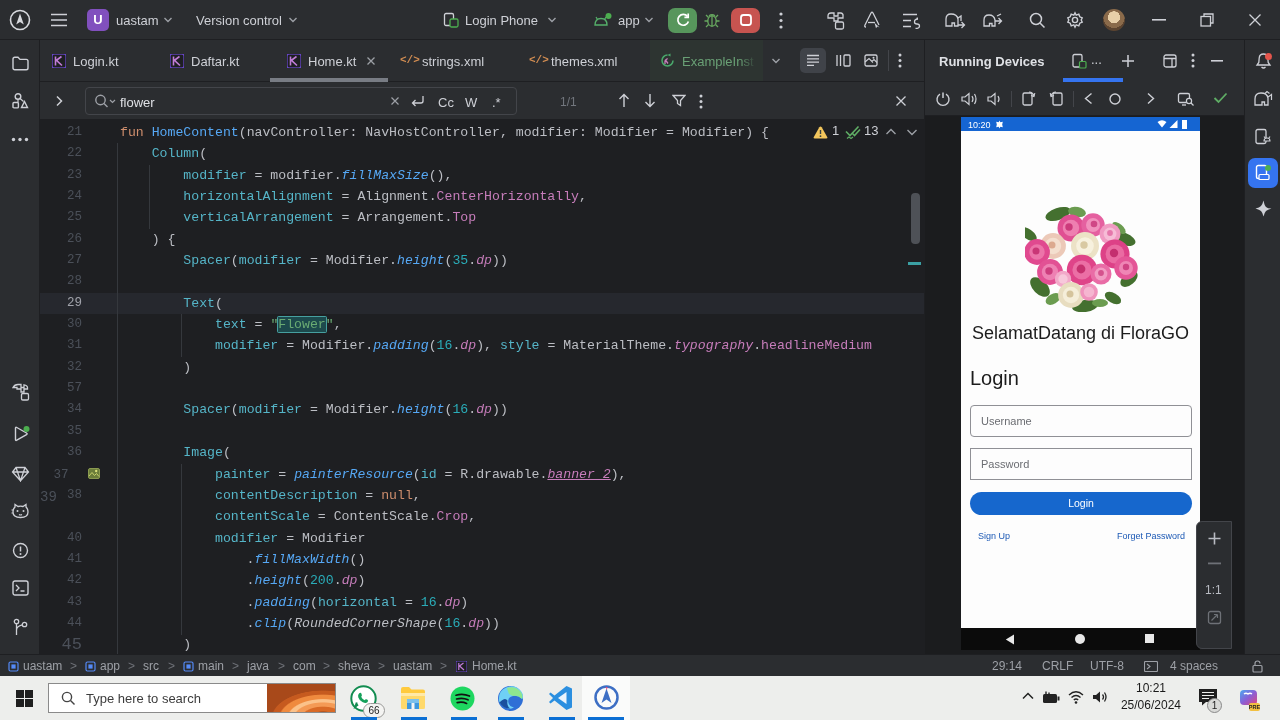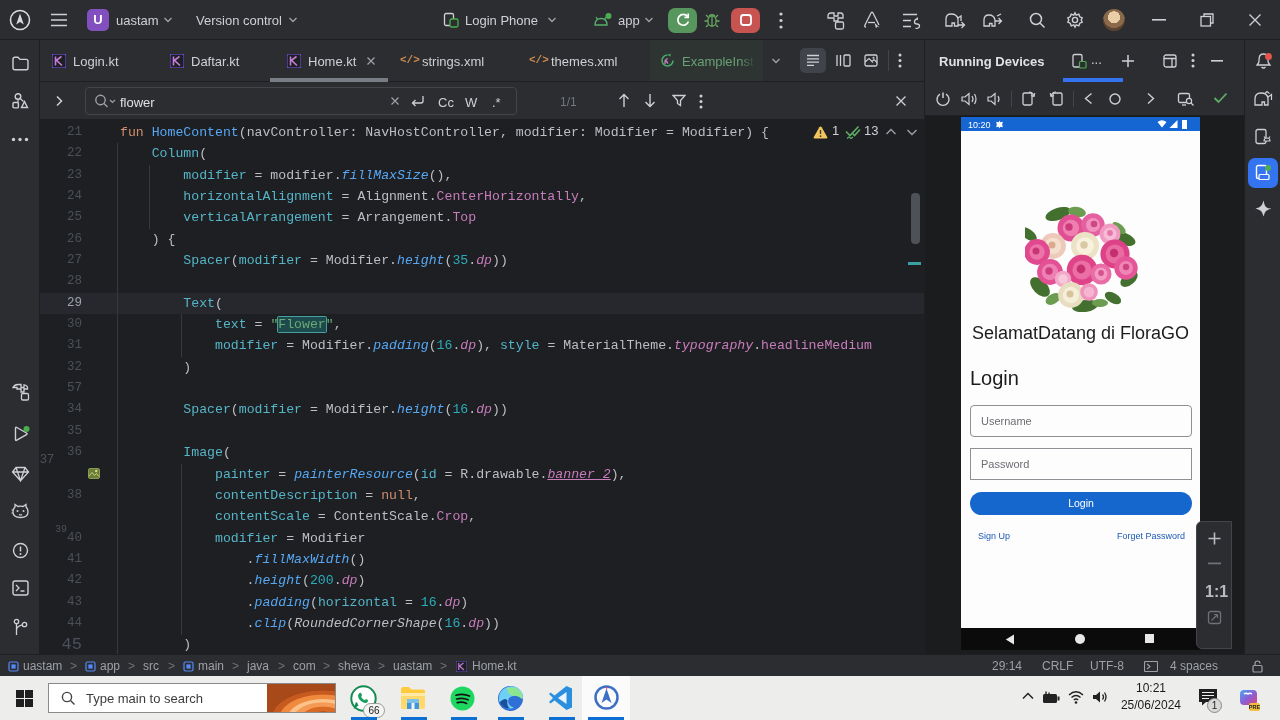--- a/index.html
+++ b/index.html
@@ -295,23 +295,23 @@
 <div class="ab" style="left:0;top:130.0px;width:42px;text-align:right;font-family:'Liberation Mono',monospace;font-size:12.5px;line-height:21.35px;color:#4b5059">27</div>
 <div class="ab" style="left:0;top:151.4px;width:42px;text-align:right;font-family:'Liberation Mono',monospace;font-size:12.5px;line-height:21.35px;color:#4b5059">28</div>
 <div class="ab" style="left:0;top:172.7px;width:42px;text-align:right;font-family:'Liberation Mono',monospace;font-size:12.5px;line-height:21.35px;color:#a1a3ab">29</div>
 <div class="ab" style="left:0;top:194.1px;width:42px;text-align:right;font-family:'Liberation Mono',monospace;font-size:12.5px;line-height:21.35px;color:#4b5059">30</div>
 <div class="ab" style="left:0;top:215.4px;width:42px;text-align:right;font-family:'Liberation Mono',monospace;font-size:12.5px;line-height:21.35px;color:#4b5059">31</div>
 <div class="ab" style="left:0;top:236.8px;width:42px;text-align:right;font-family:'Liberation Mono',monospace;font-size:12.5px;line-height:21.35px;color:#4b5059">32</div>
 <div class="ab" style="left:0;top:258.1px;width:42px;text-align:right;font-family:'Liberation Mono',monospace;font-size:12.5px;line-height:21.35px;color:#4b5059">57</div>
 <div class="ab" style="left:0;top:279.4px;width:42px;text-align:right;font-family:'Liberation Mono',monospace;font-size:12.5px;line-height:21.35px;color:#4b5059">34</div>
 <div class="ab" style="left:0;top:300.8px;width:42px;text-align:right;font-family:'Liberation Mono',monospace;font-size:12.5px;line-height:21.35px;color:#4b5059">35</div>
 <div class="ab" style="left:0;top:322.1px;width:42px;text-align:right;font-family:'Liberation Mono',monospace;font-size:12.5px;line-height:21.35px;color:#4b5059">36</div>
-<div class="ab" style="left:0;top:329px;width:42px;text-align:left;font-family:Liberation Sans, sans-serif;font-size:12.5px;line-height:21.35px;color:#4b5059">37</div>
+<div class="ab" style="left:0;top:345px;width:42px;text-align:center;font-family:Liberation Mono, monospace;font-size:12.5px;line-height:21.35px;color:#4b5059">37</div>
 <div class="ab" style="left:0;top:364.9px;width:42px;text-align:right;font-family:'Liberation Mono',monospace;font-size:12.5px;line-height:21.35px;color:#4b5059">38</div>
-<div class="ab" style="left:0;top:399px;width:42px;text-align:center;font-family:'Liberation Mono',monospace;font-size:10px;line-height:21.35px;color:#4b5059">39</div>
+<div class="ab" style="left:0;top:367px;width:42px;text-align:left;font-family:'Liberation Mono',monospace;font-size:14px;line-height:21.35px;color:#4b5059">39</div>
 <div class="ab" style="left:0;top:407.6px;width:42px;text-align:right;font-family:'Liberation Mono',monospace;font-size:12.5px;line-height:21.35px;color:#4b5059">40</div>
 <div class="ab" style="left:0;top:428.9px;width:42px;text-align:right;font-family:'Liberation Mono',monospace;font-size:12.5px;line-height:21.35px;color:#4b5059">41</div>
 <div class="ab" style="left:0;top:450.2px;width:42px;text-align:right;font-family:'Liberation Mono',monospace;font-size:12.5px;line-height:21.35px;color:#4b5059">42</div>
 <div class="ab" style="left:0;top:471.6px;width:42px;text-align:right;font-family:'Liberation Mono',monospace;font-size:12.5px;line-height:21.35px;color:#4b5059">43</div>
 <div class="ab" style="left:0;top:492.9px;width:42px;text-align:right;font-family:'Liberation Mono',monospace;font-size:12.5px;line-height:21.35px;color:#4b5059">44</div>
 <div class="ab" style="left:0;top:514.3px;width:42px;text-align:right;font-family:'Liberation Mono',monospace;font-size:17px;line-height:21.35px;color:#4b5059">45</div>
 <svg class="ab" style="left:48px;top:348px" width="12" height="11" viewBox="0 0 12 11">
         <rect x="0.5" y="0.5" width="11" height="10" rx="1.5" fill="#6b7d3a" stroke="#8a9a50"></rect>
         <path d="M1 8 L4 4.5 L6.5 7.5 L8.5 5.5 L11 8.5" stroke="#c6d06a" fill="none"></path>
         <circle cx="8.2" cy="3" r="1.2" fill="#d9e07a"></circle>
@@ -534,21 +534,21 @@
   </circle></div>
 </div>
 
 <div class="ab" style="left:1196px;top:521px;width:36px;height:128px;background:#2b2d30;border:1px solid #43454a;border-radius:6px 0 0 6px">
   <svg class="ab" style="left:11px;top:10px" width="13" height="13" viewBox="0 0 13 13">
         <path d="M6.5 0.5 L6.5 12.5 M0.5 6.5 L12.5 6.5" stroke="#b8bbc2" stroke-width="1.6"></path>
       </svg>
   <svg class="ab" style="left:11px;top:40px" width="13" height="3" viewBox="0 0 13 3">
         <rect width="13" height="1.8" y="0.5" fill="#6e7177"></rect>
       </svg>
-  <div class="ab" style="left:8px;top:61px;font-size:16px;font-weight:bold;color:#b8bbc2">1:1</div>
+  <div class="ab" style="left:8px;top:61px;font-size:12px;font-weight:normal;color:#b8bbc2">1:1</div>
   <svg class="ab" style="left:10px;top:88px" width="15" height="15" viewBox="0 0 15 15">
         <rect x="1.5" y="1.5" width="12" height="12" rx="2" fill="none" stroke="#6e7177" stroke-width="1.3"></rect>
         <path d="M4 8.5 L7 5.5 M7 8.5 L4 5.5" stroke="#6e7177" stroke-width="0"></path>
         <path d="M4.5 10.5 L10.5 4.5 M10.5 4.5 L10.5 8 M10.5 4.5 L7 4.5" stroke="#6e7177" stroke-width="1.2" fill="none"></path>
       </svg>
 </div>
 
 <div class="ab" style="left:1244px;top:40px;width:36px;height:614px;background:#2b2d30;border-left:1px solid #1e1f22">
   <svg class="ab" style="left:9px;top:12px" width="19" height="19" viewBox="0 0 19 19">
     <path d="M9.5 2 Q13.5 2 13.8 6 L14.2 10.5 L16 13 L3 13 L4.8 10.5 L5.2 6 Q5.5 2 9.5 2 Z" fill="none" stroke="#ced0d6" stroke-width="1.3"></path>
@@ -630,21 +630,21 @@
           <rect x="0" y="9" width="8" height="8"></rect>
           <rect x="9" y="9" width="8" height="8"></rect>
         </g>
       </svg>
 
   <div class="ab" style="left:48px;top:7px;width:288px;height:30px;background:#fff;border:1px solid #8a8a8a;overflow:hidden">
     <svg class="ab" style="left:12px;top:7px" width="15" height="15" viewBox="0 0 15 15">
           <circle cx="6" cy="6" r="4.6" fill="none" stroke="#444" stroke-width="1.4"></circle>
           <path d="M9.5 9.5 L13.5 13.5" stroke="#444" stroke-width="1.4"></path>
         </svg>
-    <div class="ab" style="left:37px;top:7px;font-size:13px;color:#3c3c3c">Type main to search</div>
+    <div class="ab" style="left:37px;top:7px;font-size:13px;color:#3c3c3c">Type here to search</div>
     <div class="ab" style="left:218px;top:0;width:70px;height:30px;background:
       radial-gradient(ellipse 55px 30px at 80% 115%, #a34718 0 22%, #d96a26 25% 38%, #f49a55 41% 52%, #fbc28a 55% 63%, #ef8a3e 66% 78%, #c65a1f 81% 92%, #a8491a 94% 100%),
       linear-gradient(100deg,#ffffff 0 10%,#fdf3e2 24%,#f8ddba 40%,#f0a968 64%,#d96f2c 86%,#b5541f 100%)"></div>
   </div>
 
   <svg class="ab" style="left:350px;top:9px" width="27" height="27" viewBox="0 0 27 27">
     <circle cx="13.5" cy="13.5" r="12.2" fill="#fff" stroke="#128c50" stroke-width="2"></circle>
     <path d="M8 19.5 L5.5 21.5 L6.8 17.5" fill="none" stroke="#128c50" stroke-width="2"></path>
     <path d="M9.2 8.3 Q10.8 7 11.6 9 Q12.4 11 11.2 11.8 Q12 14 14.6 15.2 Q15.6 13.6 17.2 14.6 Q19 15.7 17.4 17.3 Q15.8 19 12.4 17 Q9 15 8.2 12.2 Q7.6 9.7 9.2 8.3 Z" fill="#16a05a"></path>
   </svg>

